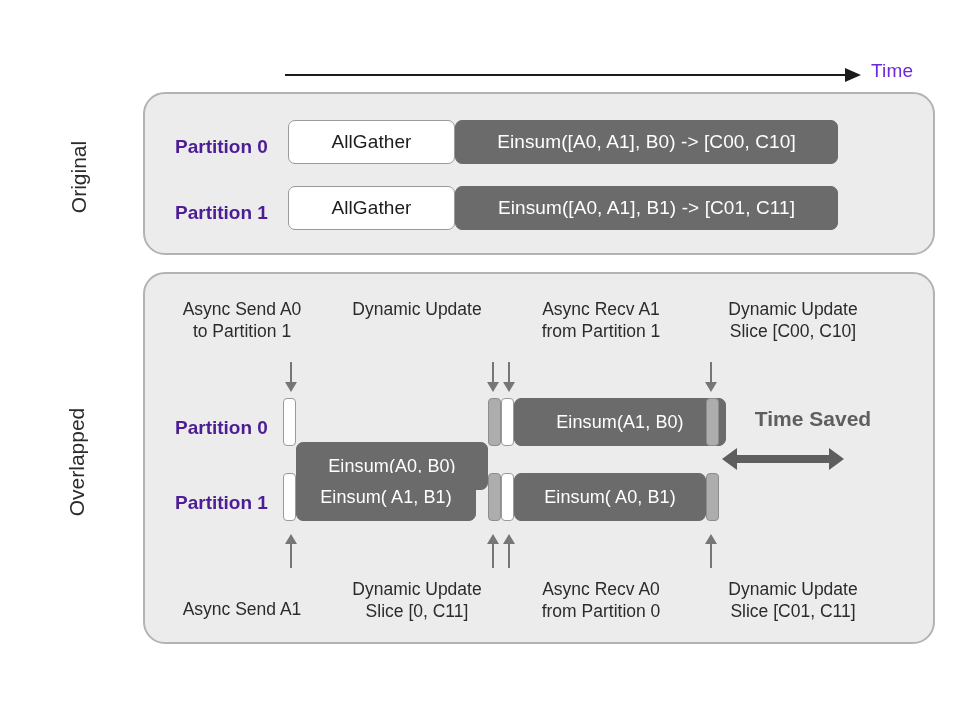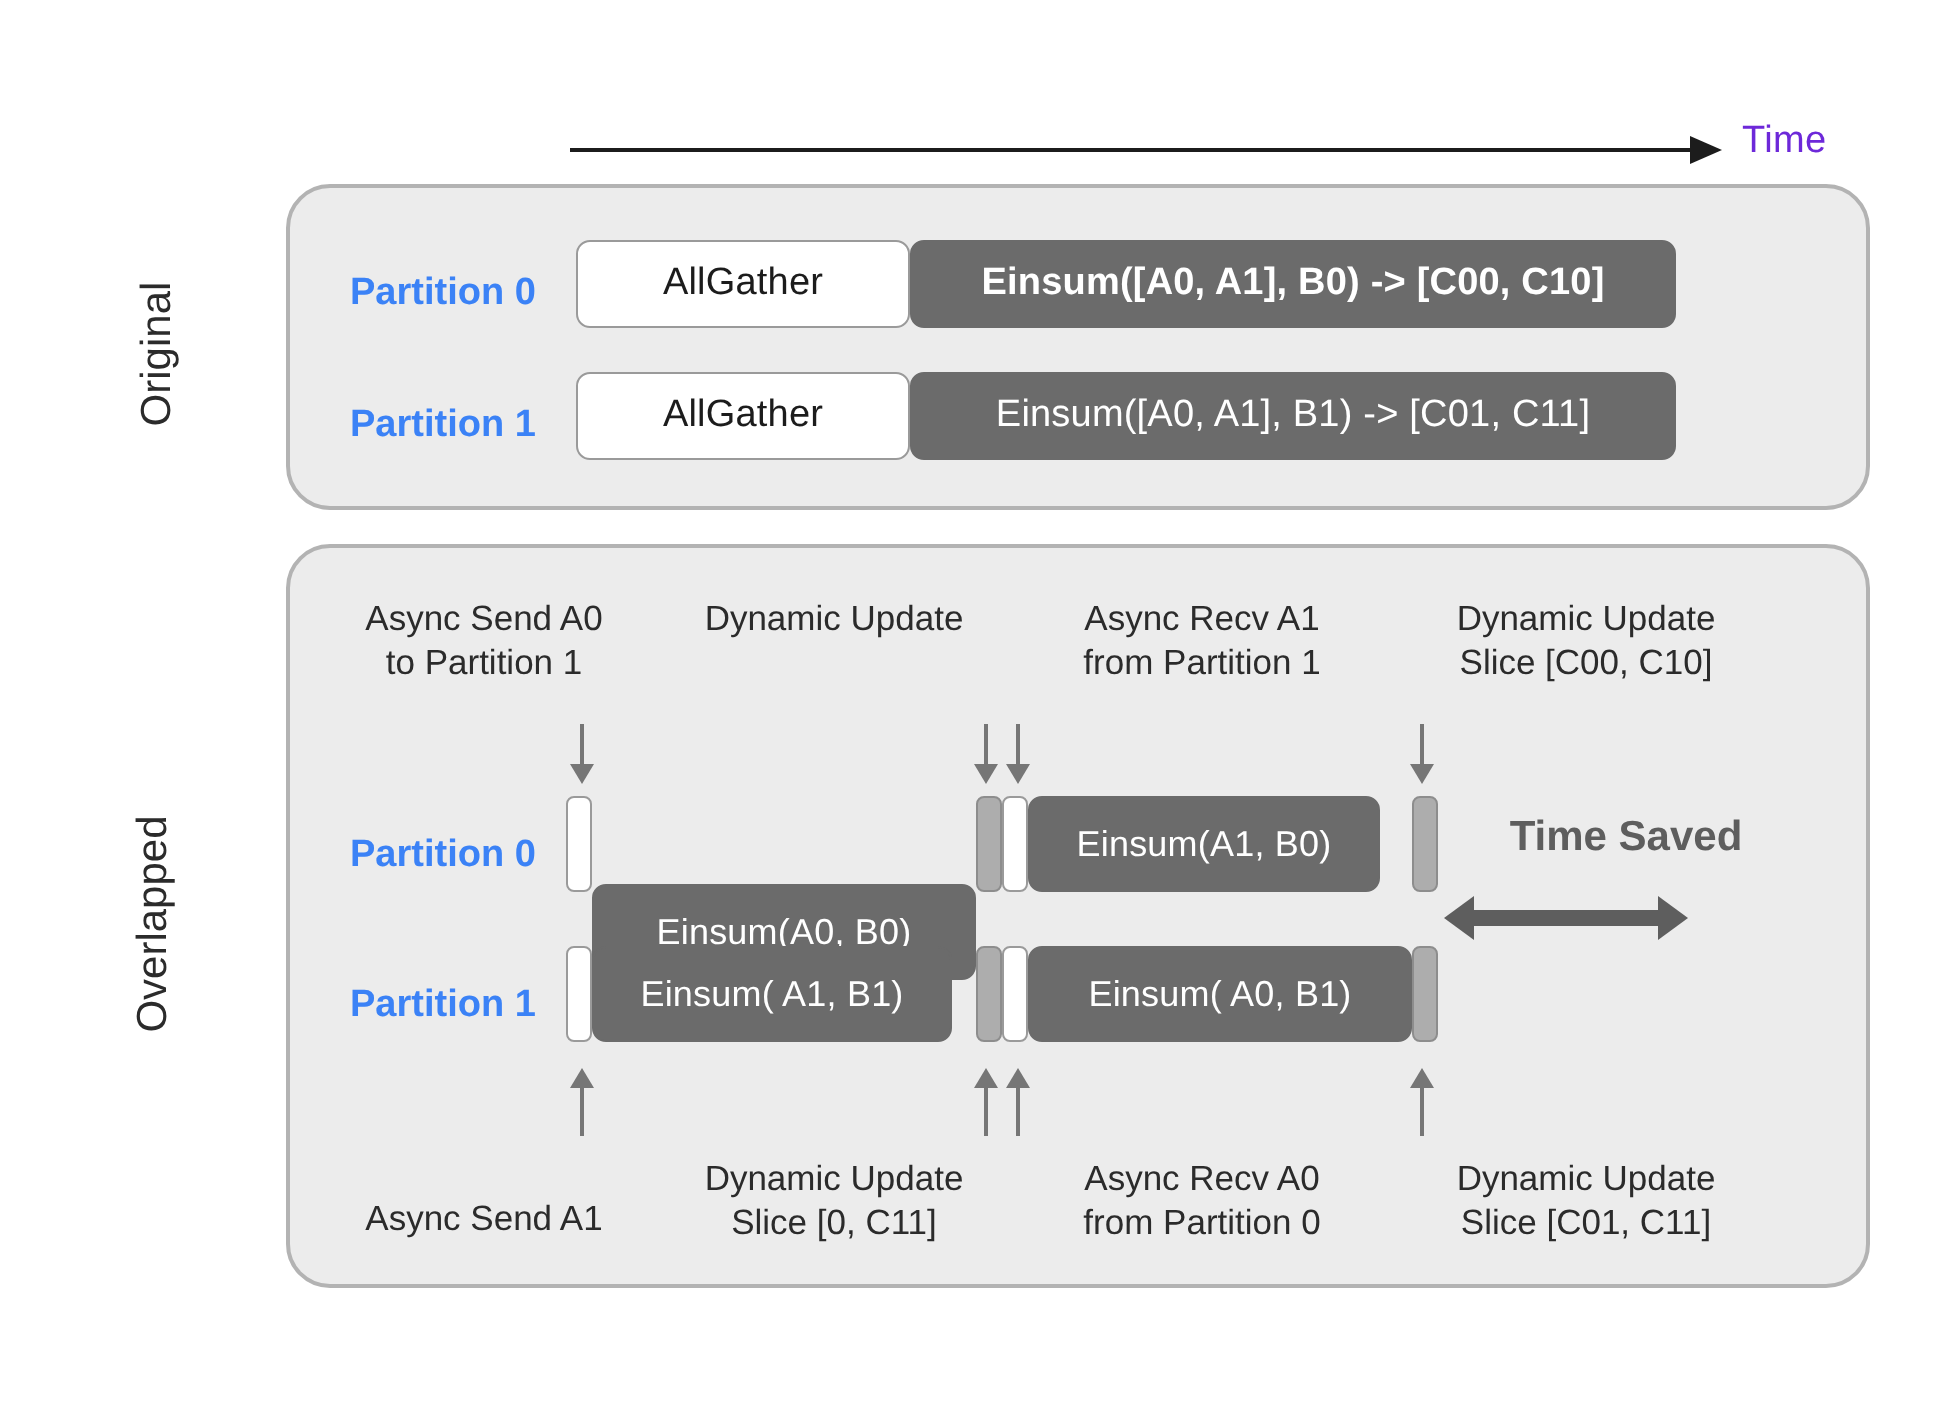--- a/index.html
+++ b/index.html
@@ -94,21 +94,21 @@
     top: 272px;
     width: 792px;
     height: 372px;
   }
 
   
   .row-label {
     position: absolute;
     font-size: 19px;
     font-weight: bold;
-    color: #3b82f6;
+    color: #4c1d95;
     white-space: nowrap;
   }
 
   
   .block {
     position: absolute;
     box-sizing: border-box;
     display: flex;
     align-items: center;
     justify-content: center;
@@ -238,21 +238,21 @@
 
   <div class="side-caption" id="side-original">Original</div>
   <div class="side-caption" id="side-overlapped">Overlapped</div>
 
   <div class="panel" id="panel-original"></div>
 
   <div class="row-label" style="left:175px; top:136px;">Partition 0</div>
   <div class="block light" style="left:288px; top:120px; width:167px; height:44px;">
     <span class="block-text">AllGather</span>
   </div>
-  <div class="block dark" style="left:455px; top:120px; width:383px; height:44px;font-weight:bold;">
+  <div class="block dark" style="left:455px; top:120px; width:383px; height:44px;">
     <span class="block-text">Einsum([A0, A1], B0) -&gt; [C00, C10]</span>
   </div>
 
   <div class="row-label" style="left:175px; top:202px;">Partition 1</div>
   <div class="block light" style="left:288px; top:186px; width:167px; height:44px;">
     <span class="block-text">AllGather</span>
   </div>
   <div class="block dark" style="left:455px; top:186px; width:383px; height:44px;">
     <span class="block-text">Einsum([A0, A1], B1) -&gt; [C01, C11]</span>
   </div>
@@ -293,21 +293,21 @@
   </div>
 
   <div class="row-label" style="left:175px; top:417px;">Partition 0</div>
 
   <div class="block slim-white" style="left:283px; top:398px; width:13px; height:48px;"></div>
   <div class="block dark" style="left:296px; top:398px; width:192px; height:48px;margin-top:44px;">
     <span class="block-text small">Einsum(A0, B0)</span>
   </div>
   <div class="block slim-gray" style="left:488px; top:398px; width:13px; height:48px;"></div>
   <div class="block slim-white" style="left:501px; top:398px; width:13px; height:48px;"></div>
-  <div class="block dark" style="left:514px; top:398px; width:176px; height:48px;">
+  <div class="block dark" style="left:514px; top:398px; width:212px; height:48px;">
     <span class="block-text small">Einsum(A1, B0)</span>
   </div>
   <div class="block slim-gray" style="left:706px; top:398px; width:13px; height:48px;"></div>
 
   <div id="time-saved-label">Time Saved</div>
   <div id="time-saved-arrow">
     <div class="head-l"></div>
     <div class="bar"></div>
     <div class="head-r"></div>
   </div>

